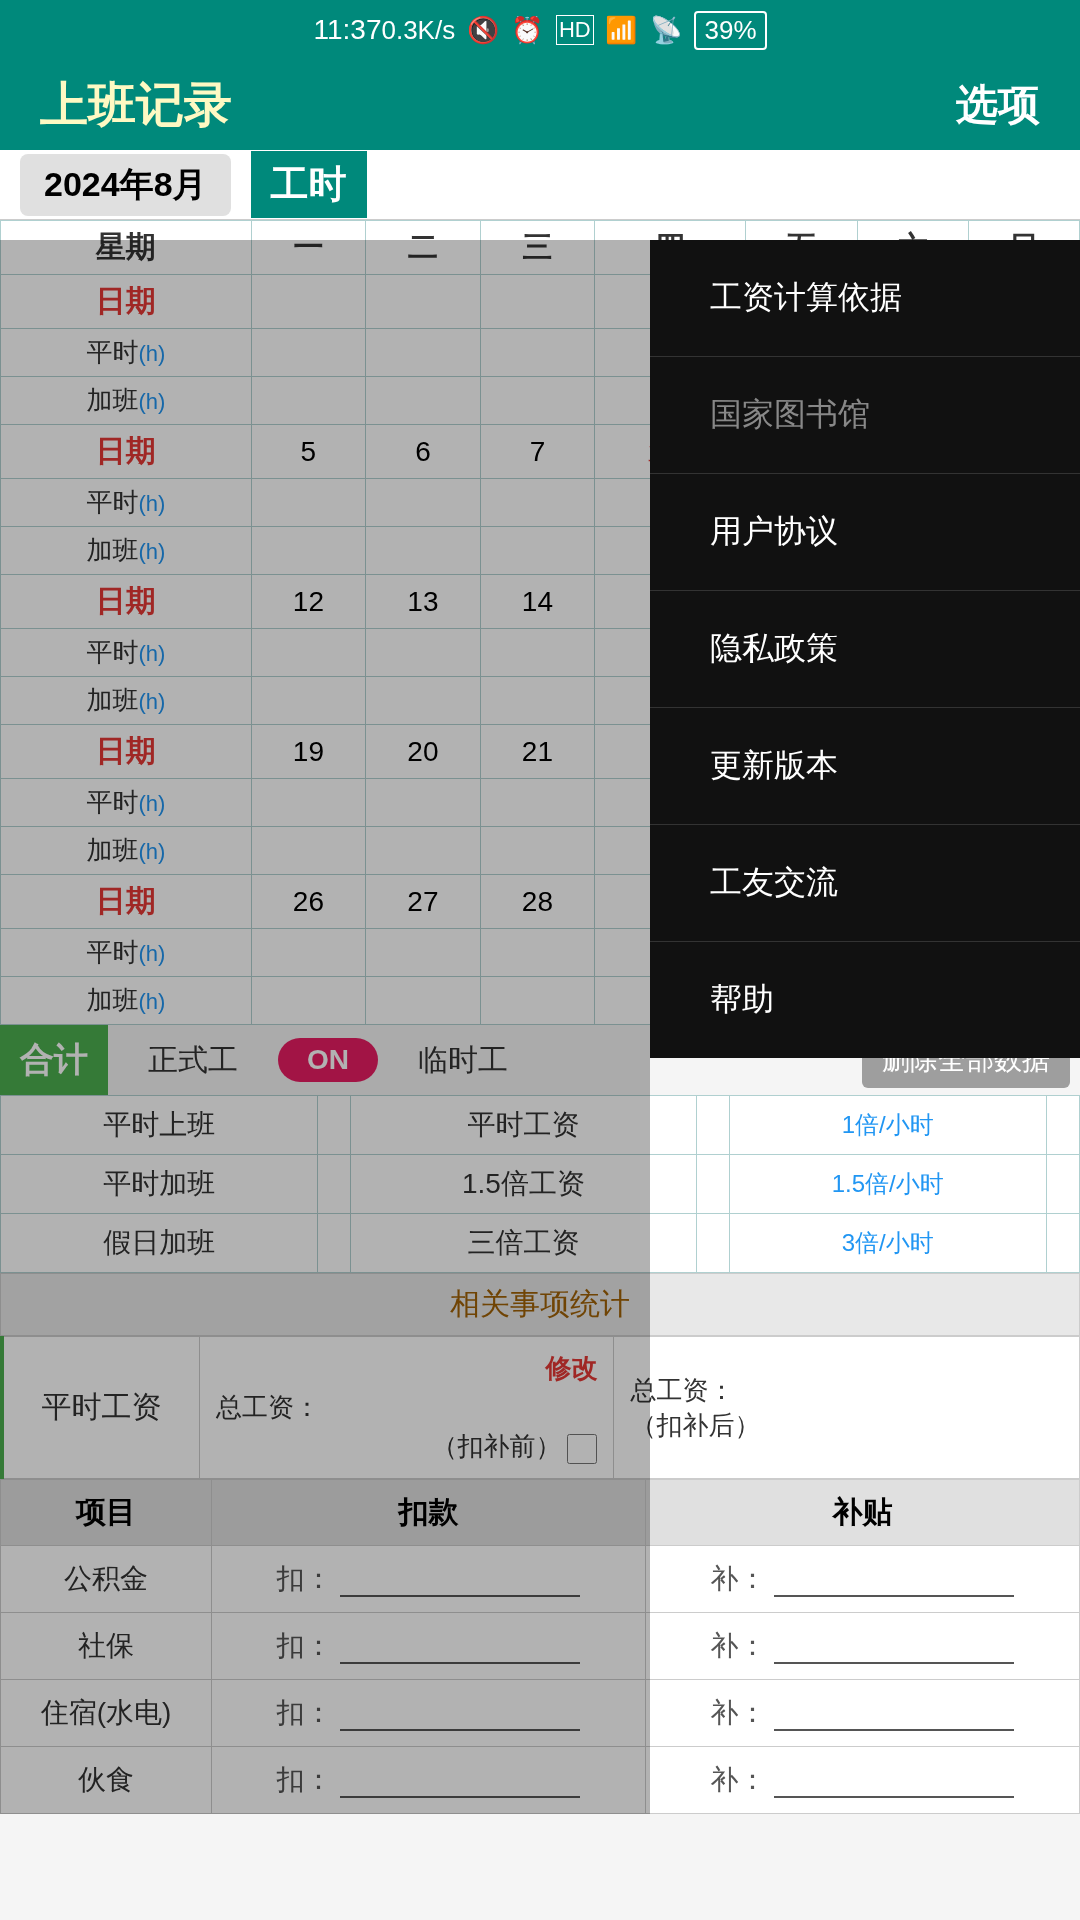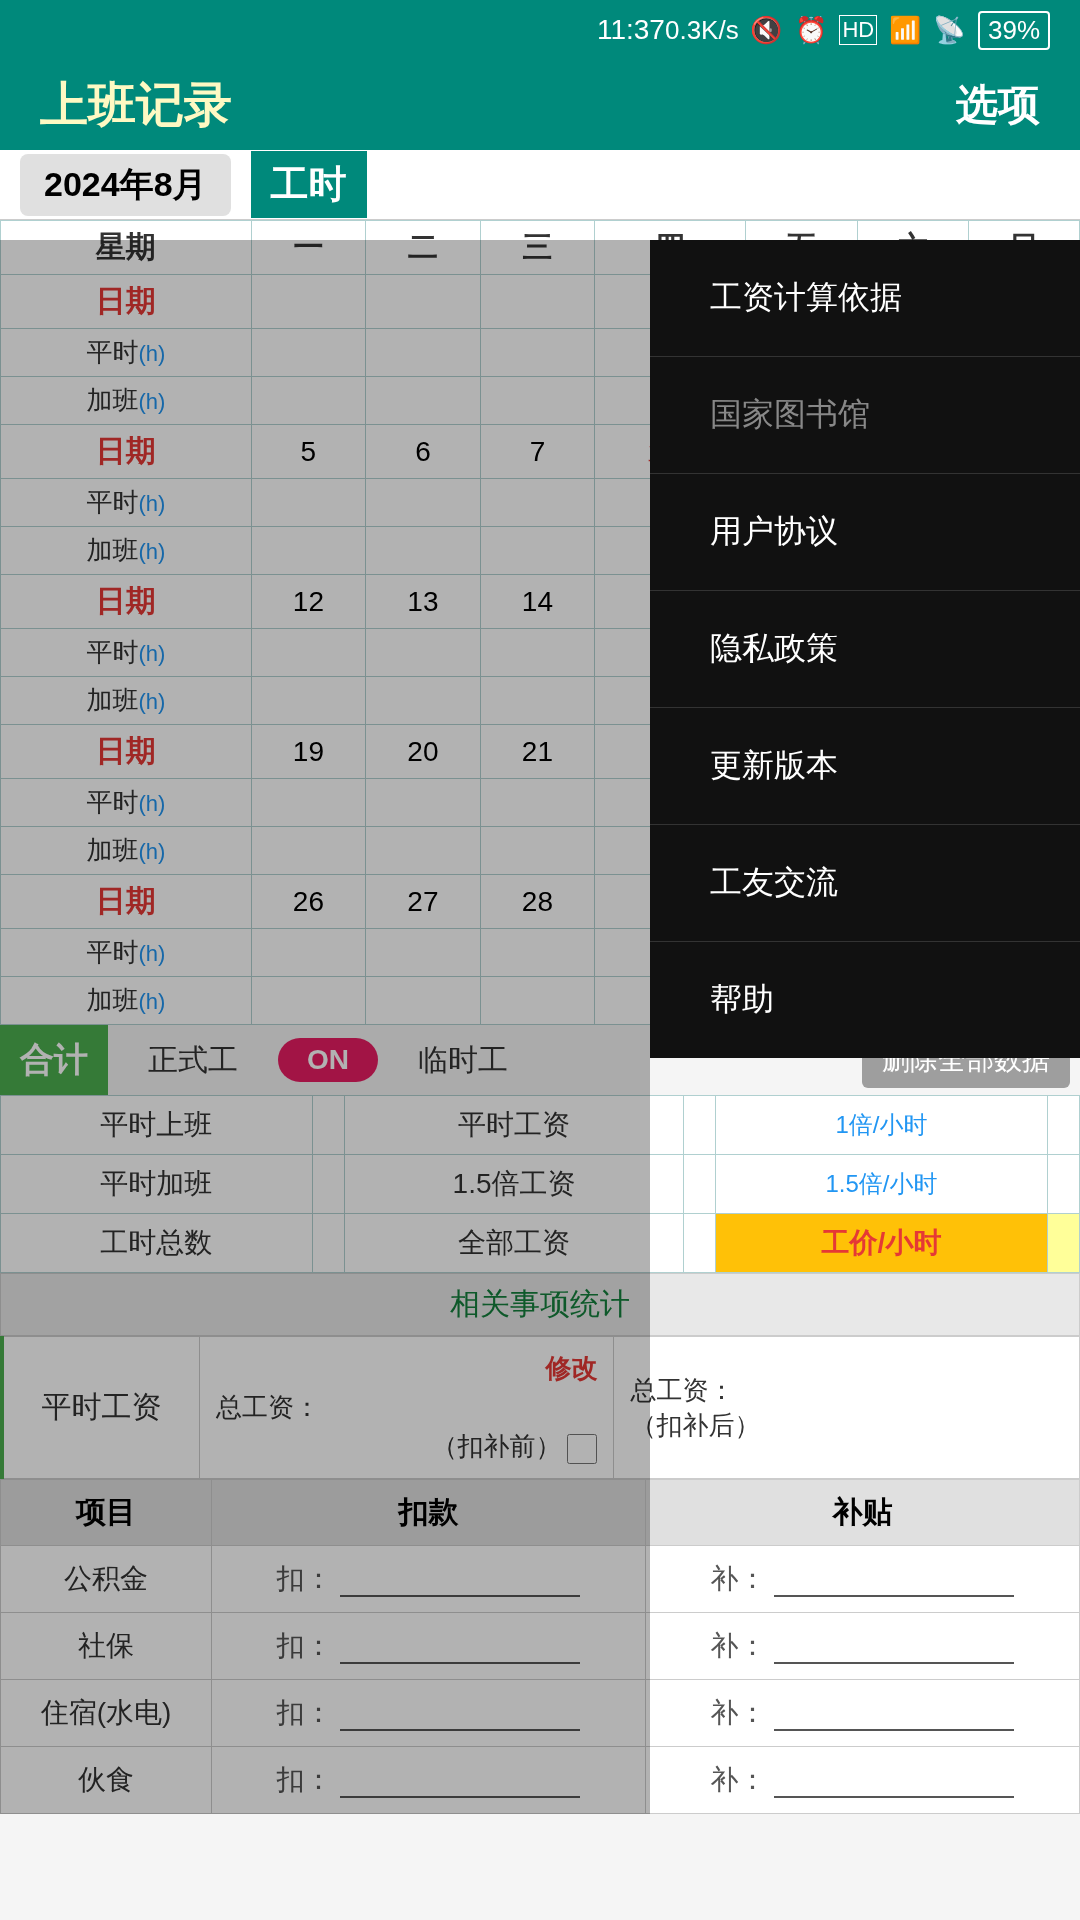--- a/index.html
+++ b/index.html
@@ -13,21 +13,21 @@
       overflow-x: hidden;
     }
 
     
     .status-bar {
       background: #00897B;
       color: white;
       height: 60px;
       display: flex;
       align-items: center;
-      justify-content: flex-end;
+      justify-content: center;
       padding: 0 30px;
       font-size: 28px;
     }
     .status-left { font-weight: 500; }
     .status-right { display: flex; align-items: center; gap: 12px; font-size: 26px; }
 
     
     .app-header {
       background: #00897B;
       height: 90px;
@@ -194,21 +194,21 @@
       font-weight: bold;
     }
     .wage-table .value-cell {
       background: #FFFF99;
     }
 
     
     .stats-header {
       text-align: center;
       font-size: 30px;
-      color: #15803d;
+      color: #a16207;
       background: #e8e8e8;
       padding: 10px;
       border: 1px solid #ccc;
     }
 
     .stats-table {
       width: 100%;
       border-collapse: collapse;
     }
     .stats-table td {
@@ -550,26 +550,26 @@
       </tr>
       <tr>
         <td class="label-cell">平时加班</td>
         <td></td>
         <td class="label-cell">1.5倍工资</td>
         <td></td>
         <td class="rate-cell">1.5倍/小时</td>
         <td></td>
       </tr>
       <tr>
-        <td class="label-cell">工时总数</td>
-        <td></td>
-        <td class="label-cell">全部工资</td>
-        <td></td>
-        <td class="highlight-cell">工价/小时</td>
-        <td class="value-cell"></td>
+        <td class="label-cell">假日加班</td>
+        <td></td>
+        <td class="label-cell">三倍工资</td>
+        <td></td>
+        <td class="rate-cell">3倍/小时</td>
+        <td></td>
       </tr>
     </tbody>
   </table>
 
   <div class="stats-header">相关事项统计</div>
 
   <table class="stats-table">
     <tbody>
       <tr>
         <td class="result-label green-border" rowspan="2">平时工资</td>

